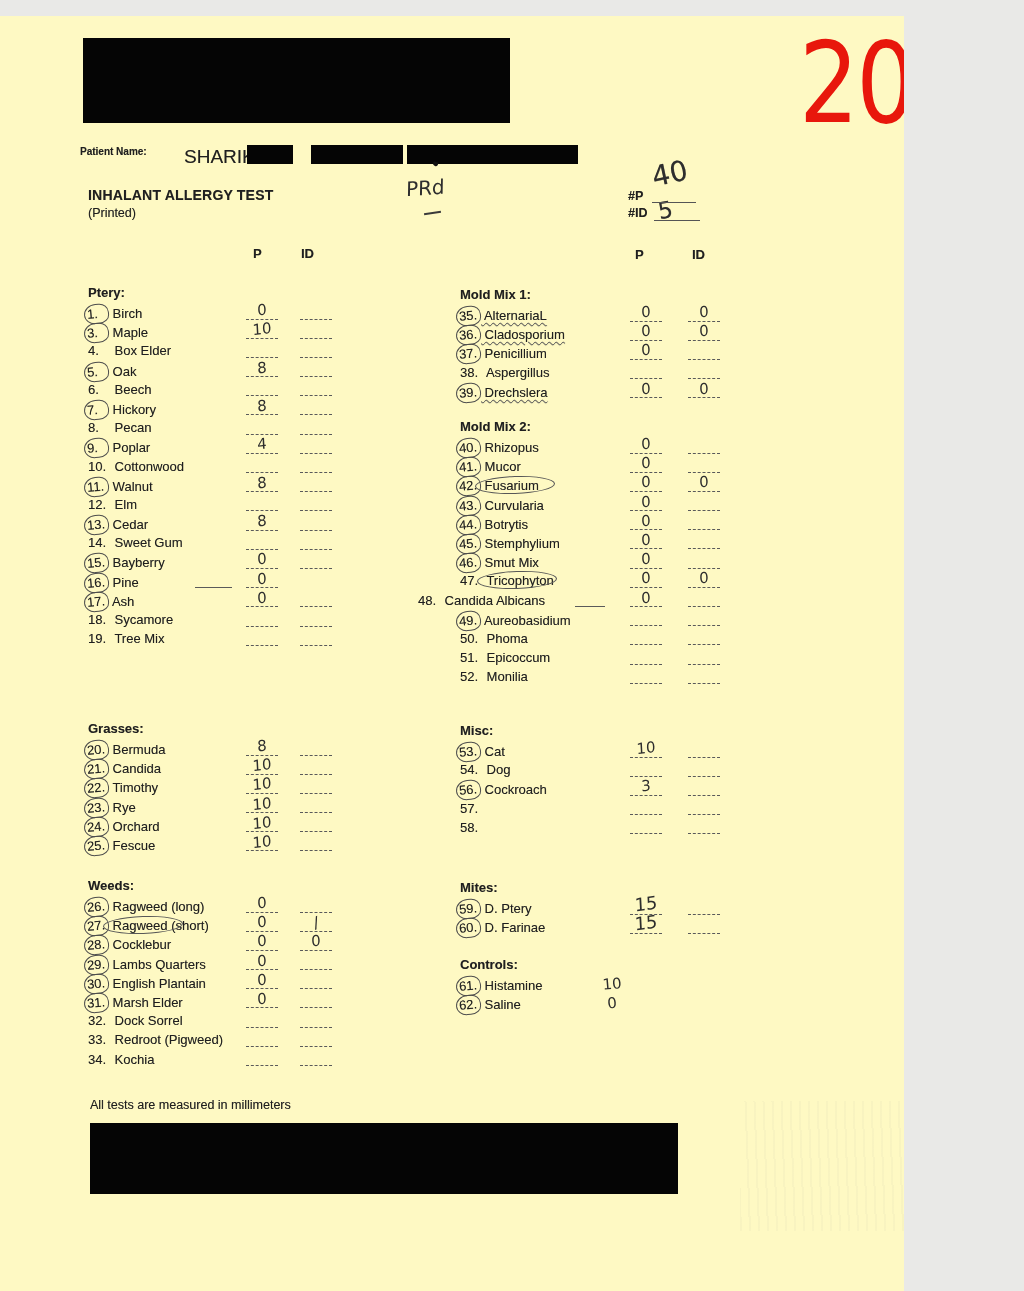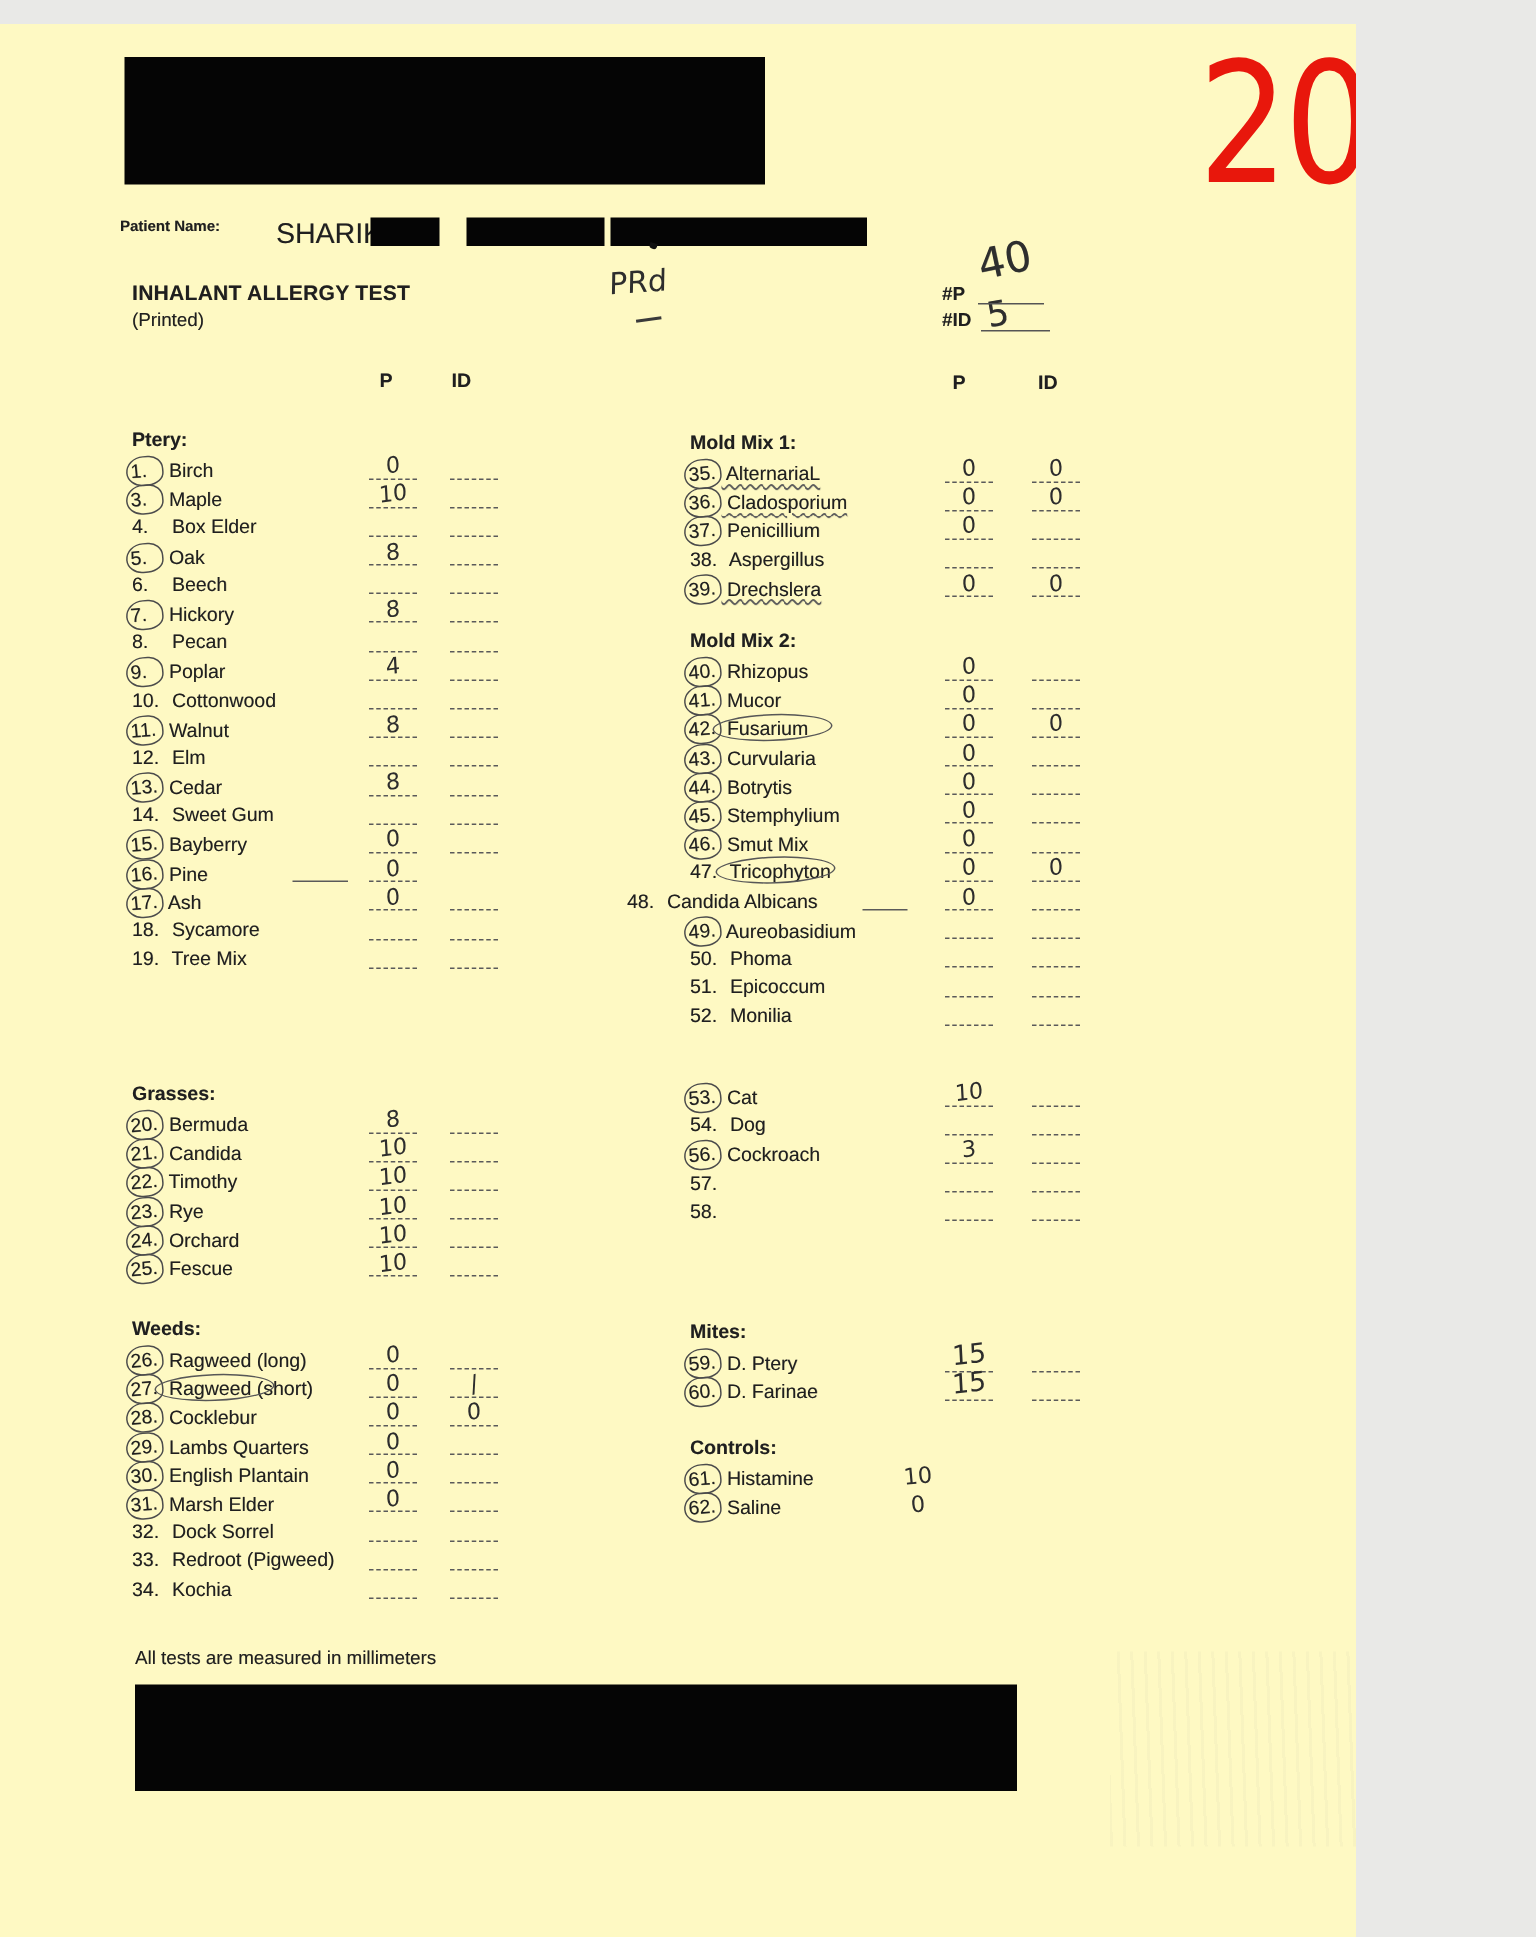--- a/index.html
+++ b/index.html
@@ -166,20 +166,21 @@
         <div class="row"><span class="num printed circled">45.</span><span class="lbl printed"> Stemphylium</span><span class="line p-line"></span><span class="line id-line"></span><span class="hval p-val">0</span></div>
         <div class="row"><span class="num printed circled">46.</span><span class="lbl printed"> Smut Mix</span><span class="line p-line"></span><span class="line id-line"></span><span class="hval p-val">0</span></div>
         <div class="row"><span class="num printed">47.</span><span class="lbl printed"> Tricophyton<span class="word-circle"></span></span><span class="line p-line"></span><span class="line id-line"></span><span class="hval p-val">0</span><span class="hval id-val">0</span></div>
         <div class="row outdent"><span class="num printed">48.</span><span class="lbl printed"> Candida Albicans</span><span class="line pre"></span><span class="line p-line"></span><span class="line id-line"></span><span class="hval p-val">0</span></div>
         <div class="row"><span class="num printed circled">49.</span><span class="lbl printed"> Aureobasidium</span><span class="line p-line"></span><span class="line id-line"></span></div>
         <div class="row"><span class="num printed">50.</span><span class="lbl printed"> Phoma</span><span class="line p-line"></span><span class="line id-line"></span></div>
         <div class="row"><span class="num printed">51.</span><span class="lbl printed"> Epicoccum</span><span class="line p-line"></span><span class="line id-line"></span></div>
         <div class="row"><span class="num printed">52.</span><span class="lbl printed"> Monilia</span><span class="line p-line"></span><span class="line id-line"></span></div>
       </div>
       <div class="section side-right sec-misc">
+        <div class="sec-title printed">Misc:</div>
         <div class="row"><span class="num printed circled">53.</span><span class="lbl printed"> Cat</span><span class="line p-line"></span><span class="line id-line"></span><span class="hval p-val">10</span></div>
         <div class="row"><span class="num printed">54.</span><span class="lbl printed"> Dog</span><span class="line p-line"></span><span class="line id-line"></span></div>
         <div class="row"><span class="num printed circled">56.</span><span class="lbl printed"> Cockroach</span><span class="line p-line"></span><span class="line id-line"></span><span class="hval p-val">3</span></div>
         <div class="row"><span class="num printed">57.</span><span class="lbl printed"> </span><span class="line p-line"></span><span class="line id-line"></span></div>
         <div class="row"><span class="num printed">58.</span><span class="lbl printed"> </span><span class="line p-line"></span><span class="line id-line"></span></div>
       </div>
       <div class="section side-right sec-mites">
         <div class="sec-title printed">Mites:</div>
         <div class="row"><span class="num printed circled">59.</span><span class="lbl printed"> D. Ptery</span><span class="line p-line"></span><span class="line id-line"></span><span class="hval p-val big">15</span></div>
         <div class="row"><span class="num printed circled">60.</span><span class="lbl printed"> D. Farinae</span><span class="line p-line"></span><span class="line id-line"></span><span class="hval p-val big">15</span></div>

